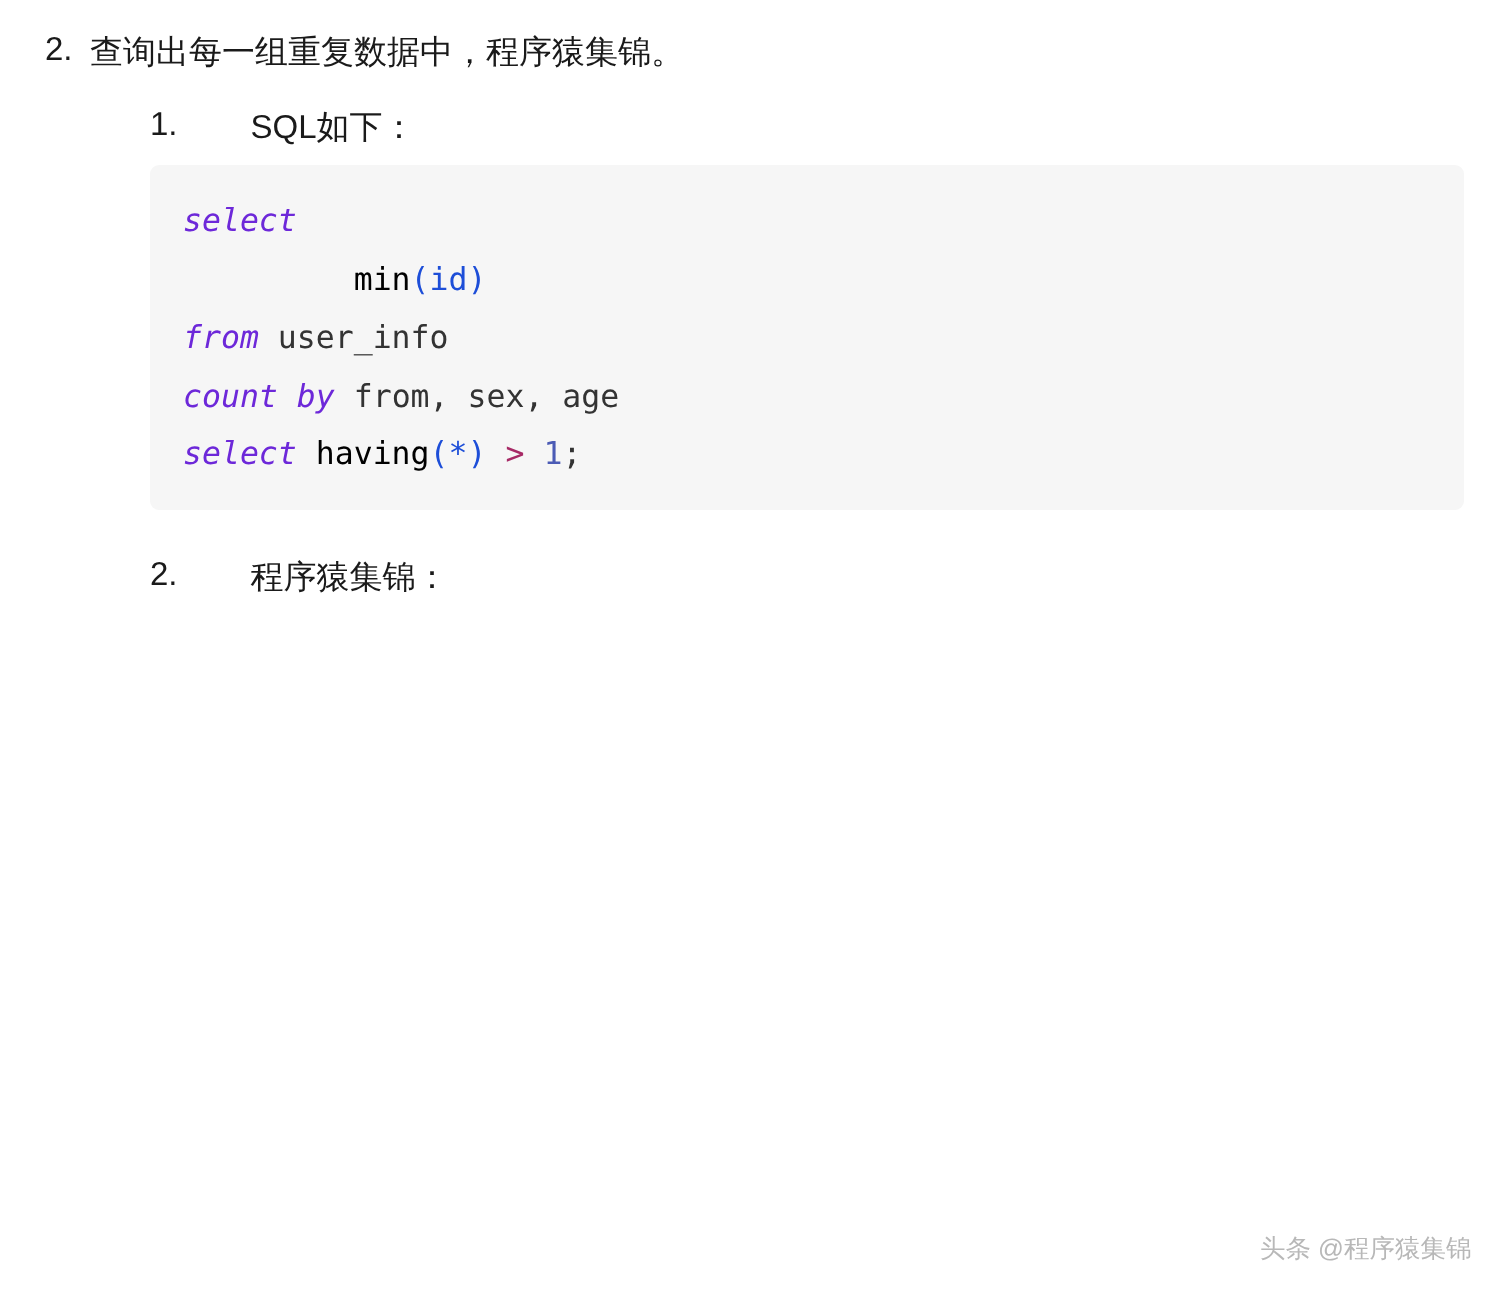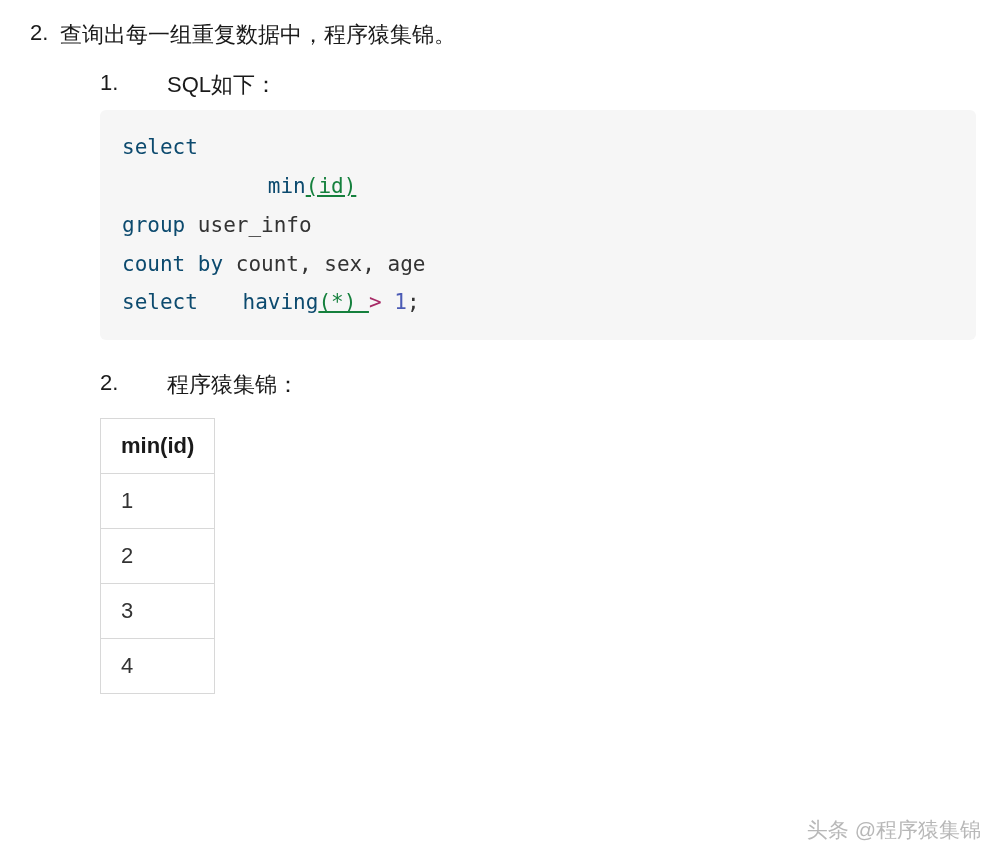--- a/index.html
+++ b/index.html
@@ -45,23 +45,23 @@
     background: #f6f6f6;
     border-radius: 6px;
     padding: 18px 22px;
     margin: 10px 0 30px 0;
     font-family: "SF Mono", Menlo, Consolas, monospace;
     font-size: 21px;
     line-height: 1.85;
     white-space: pre;
     color: #333;
   }
-  .kw { color: #0c4a6e; }
-  .fn { color: #0c4a6e; margin-left: 32px; }
-  .op { color: #15803d; text-decoration: underline; }
+  .kw { color: #6d28d9; font-style: italic; }
+  .fn { color: #000000; }
+  .op { color: #1d4ed8; }
   .cmp { color: #a72a66; }
   .num { color: #4b5bb5; }
   .punct { color: #333; }
   .tbl {
     border-collapse: collapse;
     margin: 18px 0 0 0;
   }
   .tbl th, .tbl td {
     border: 1px solid #d8d8d8;
     padding: 14px 20px;
@@ -73,21 +73,21 @@
     font-weight: 700;
     text-align: center;
   }
   .tbl td {
     color: #333;
   }
   .watermark {
     position: absolute;
     right: 25px;
     bottom: 18px;
-    font-size: 21px;
+    font-size: 17px;
     color: #b8b8b8;
     font-weight: 400;
   }
 </style>
 </head>
 <body>
 
 <div class="outer-item">
   <div class="outer-marker">2.</div>
   <div class="outer-text">查询出每一组重复数据中，程序猿集锦。</div>
@@ -95,46 +95,25 @@
 
 <div class="inner-list">
 
   <div class="inner-item">
     <div class="inner-marker">1.</div>
     <div class="inner-text">SQL如下：</div>
   </div>
 
   <div class="code-block"><span class="kw">select</span>
          <span class="fn">min</span><span class="op">(id)</span>
-<span class="kw">group</span><span> user_info</span>
-<span class="kw">count</span><span class="kw"> by</span><span> count, sex, age</span>
+<span class="kw">from</span><span> user_info</span>
+<span class="kw">count</span><span class="kw"> by</span><span> from, sex, age</span>
 <span class="kw">select</span><span class="fn"> having</span><span class="op">(*) </span><span class="cmp">&gt;</span><span> </span><span class="num">1</span><span class="punct">;</span></div>
 
   <div class="inner-item">
     <div class="inner-marker">2.</div>
     <div class="inner-text">程序猿集锦：</div>
   </div>
 
-  <table class="tbl">
-    <thead>
-      <tr>
-        <th>min(id)</th>
-      </tr>
-    </thead>
-    <tbody>
-      <tr>
-          <td>1</td>
-        </tr>
-      <tr>
-          <td>2</td>
-        </tr>
-      <tr>
-          <td>3</td>
-        </tr>
-      <tr>
-          <td>4</td>
-        </tr>
-    </tbody>
-  </table>
 
 </div>
 
 <div class="watermark">头条 @程序猿集锦</div>
 
 </body></html>

